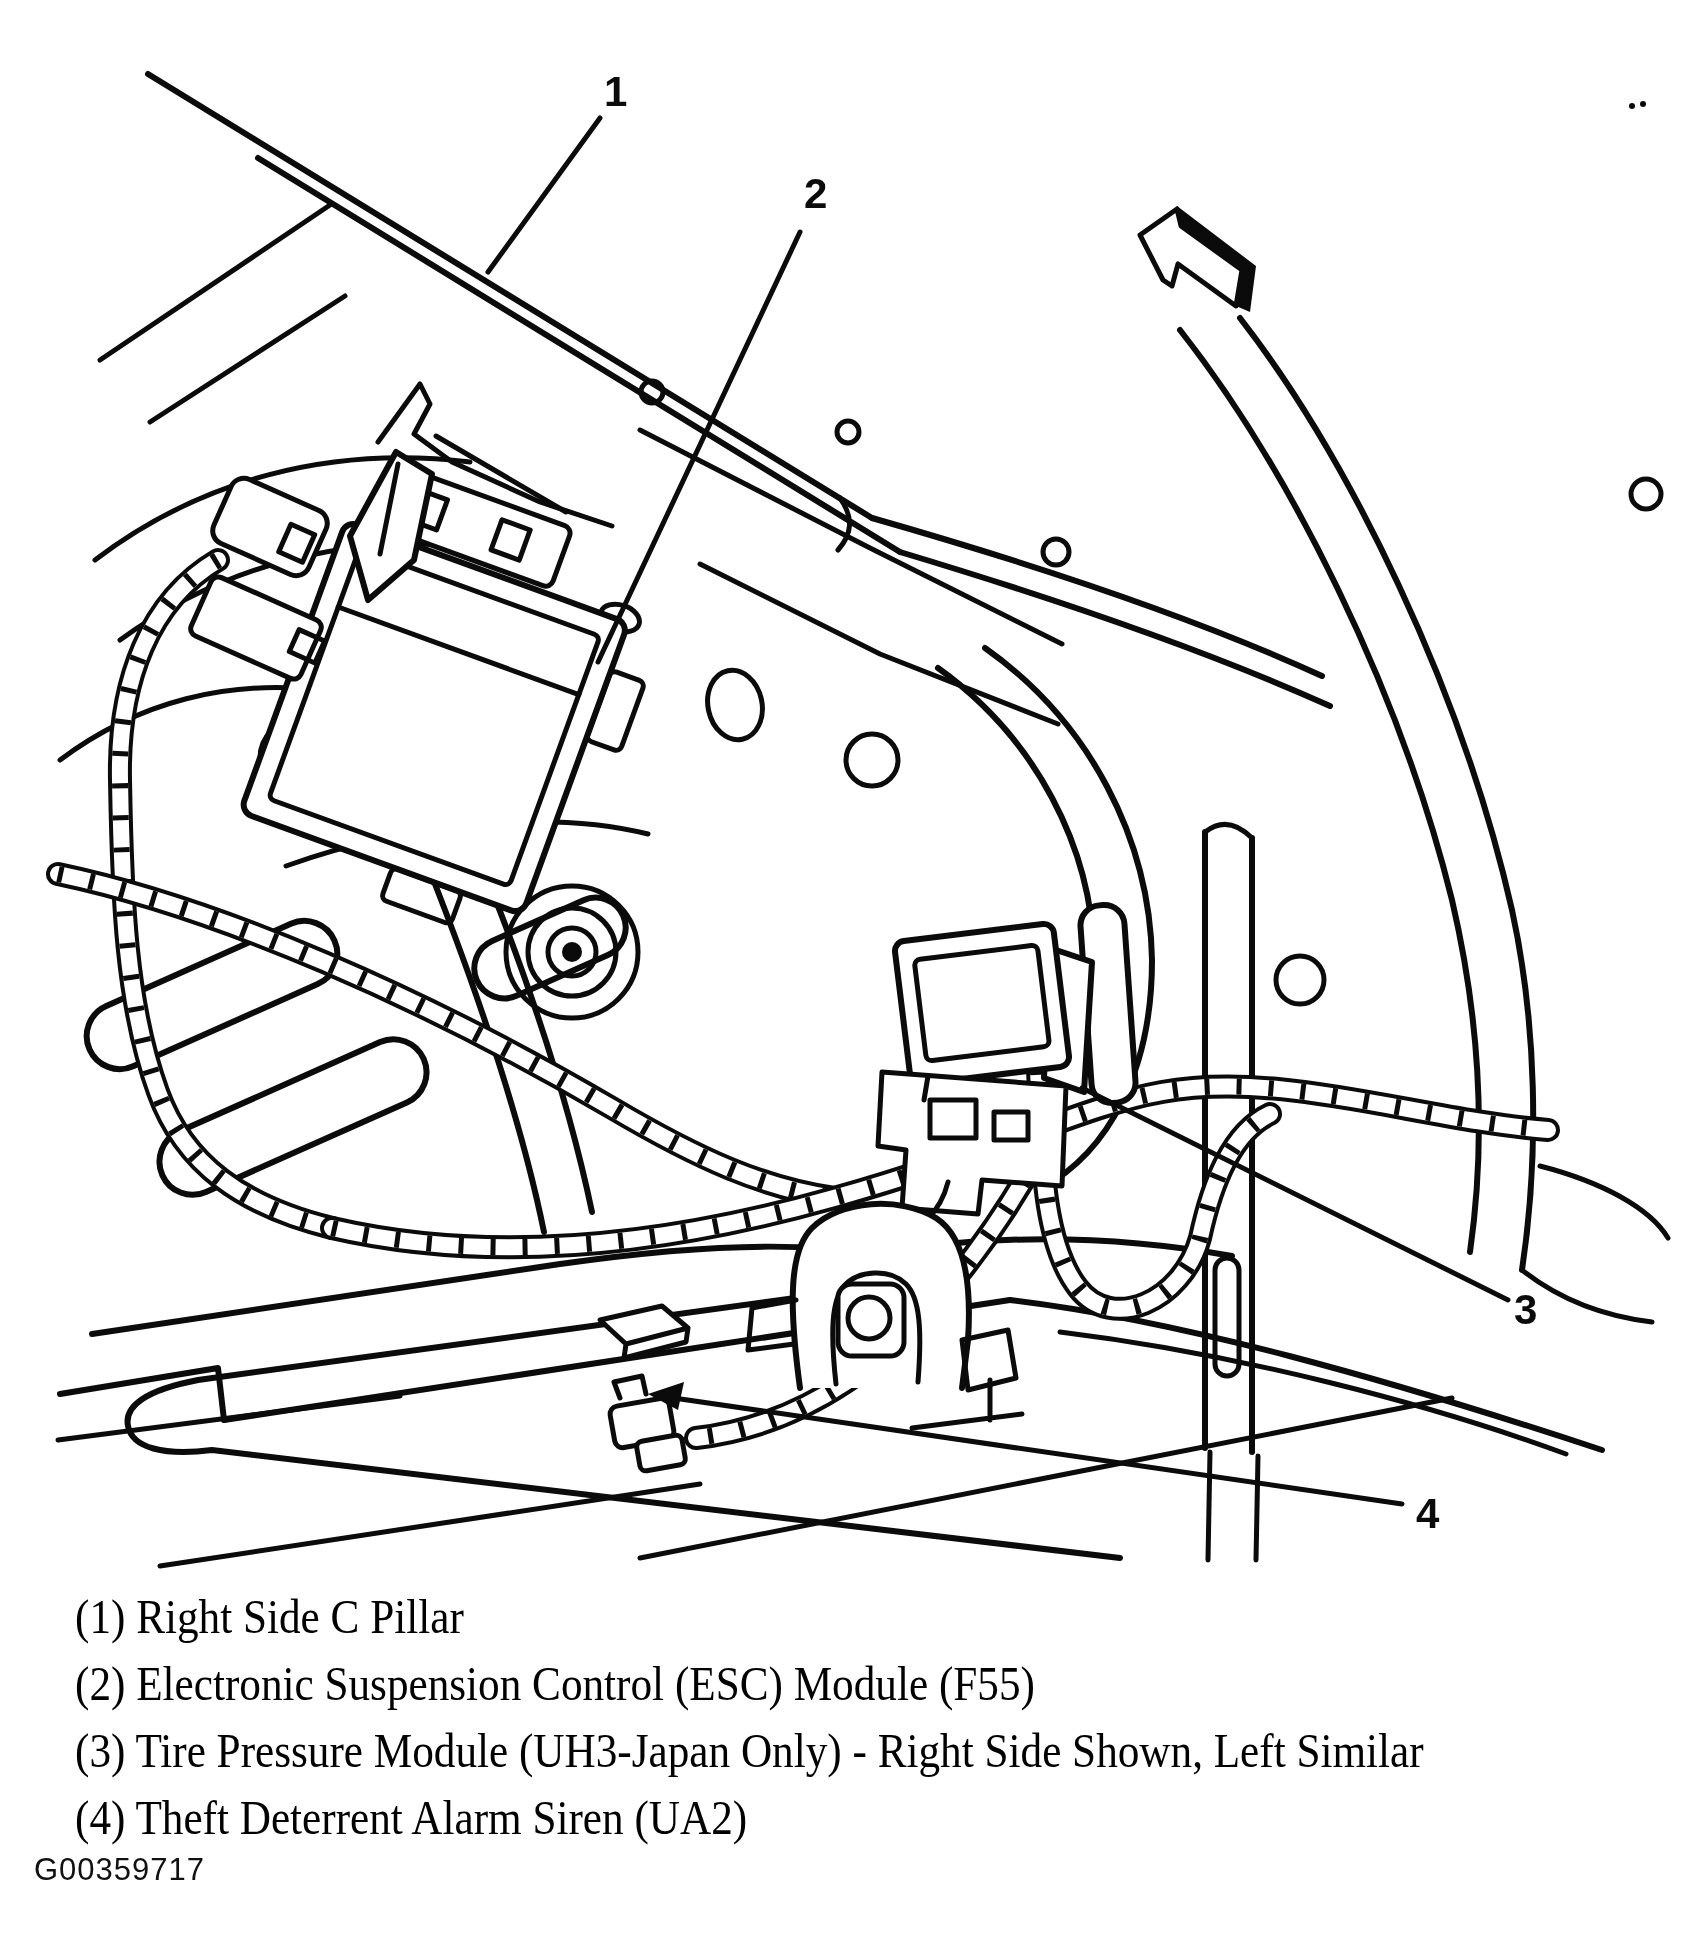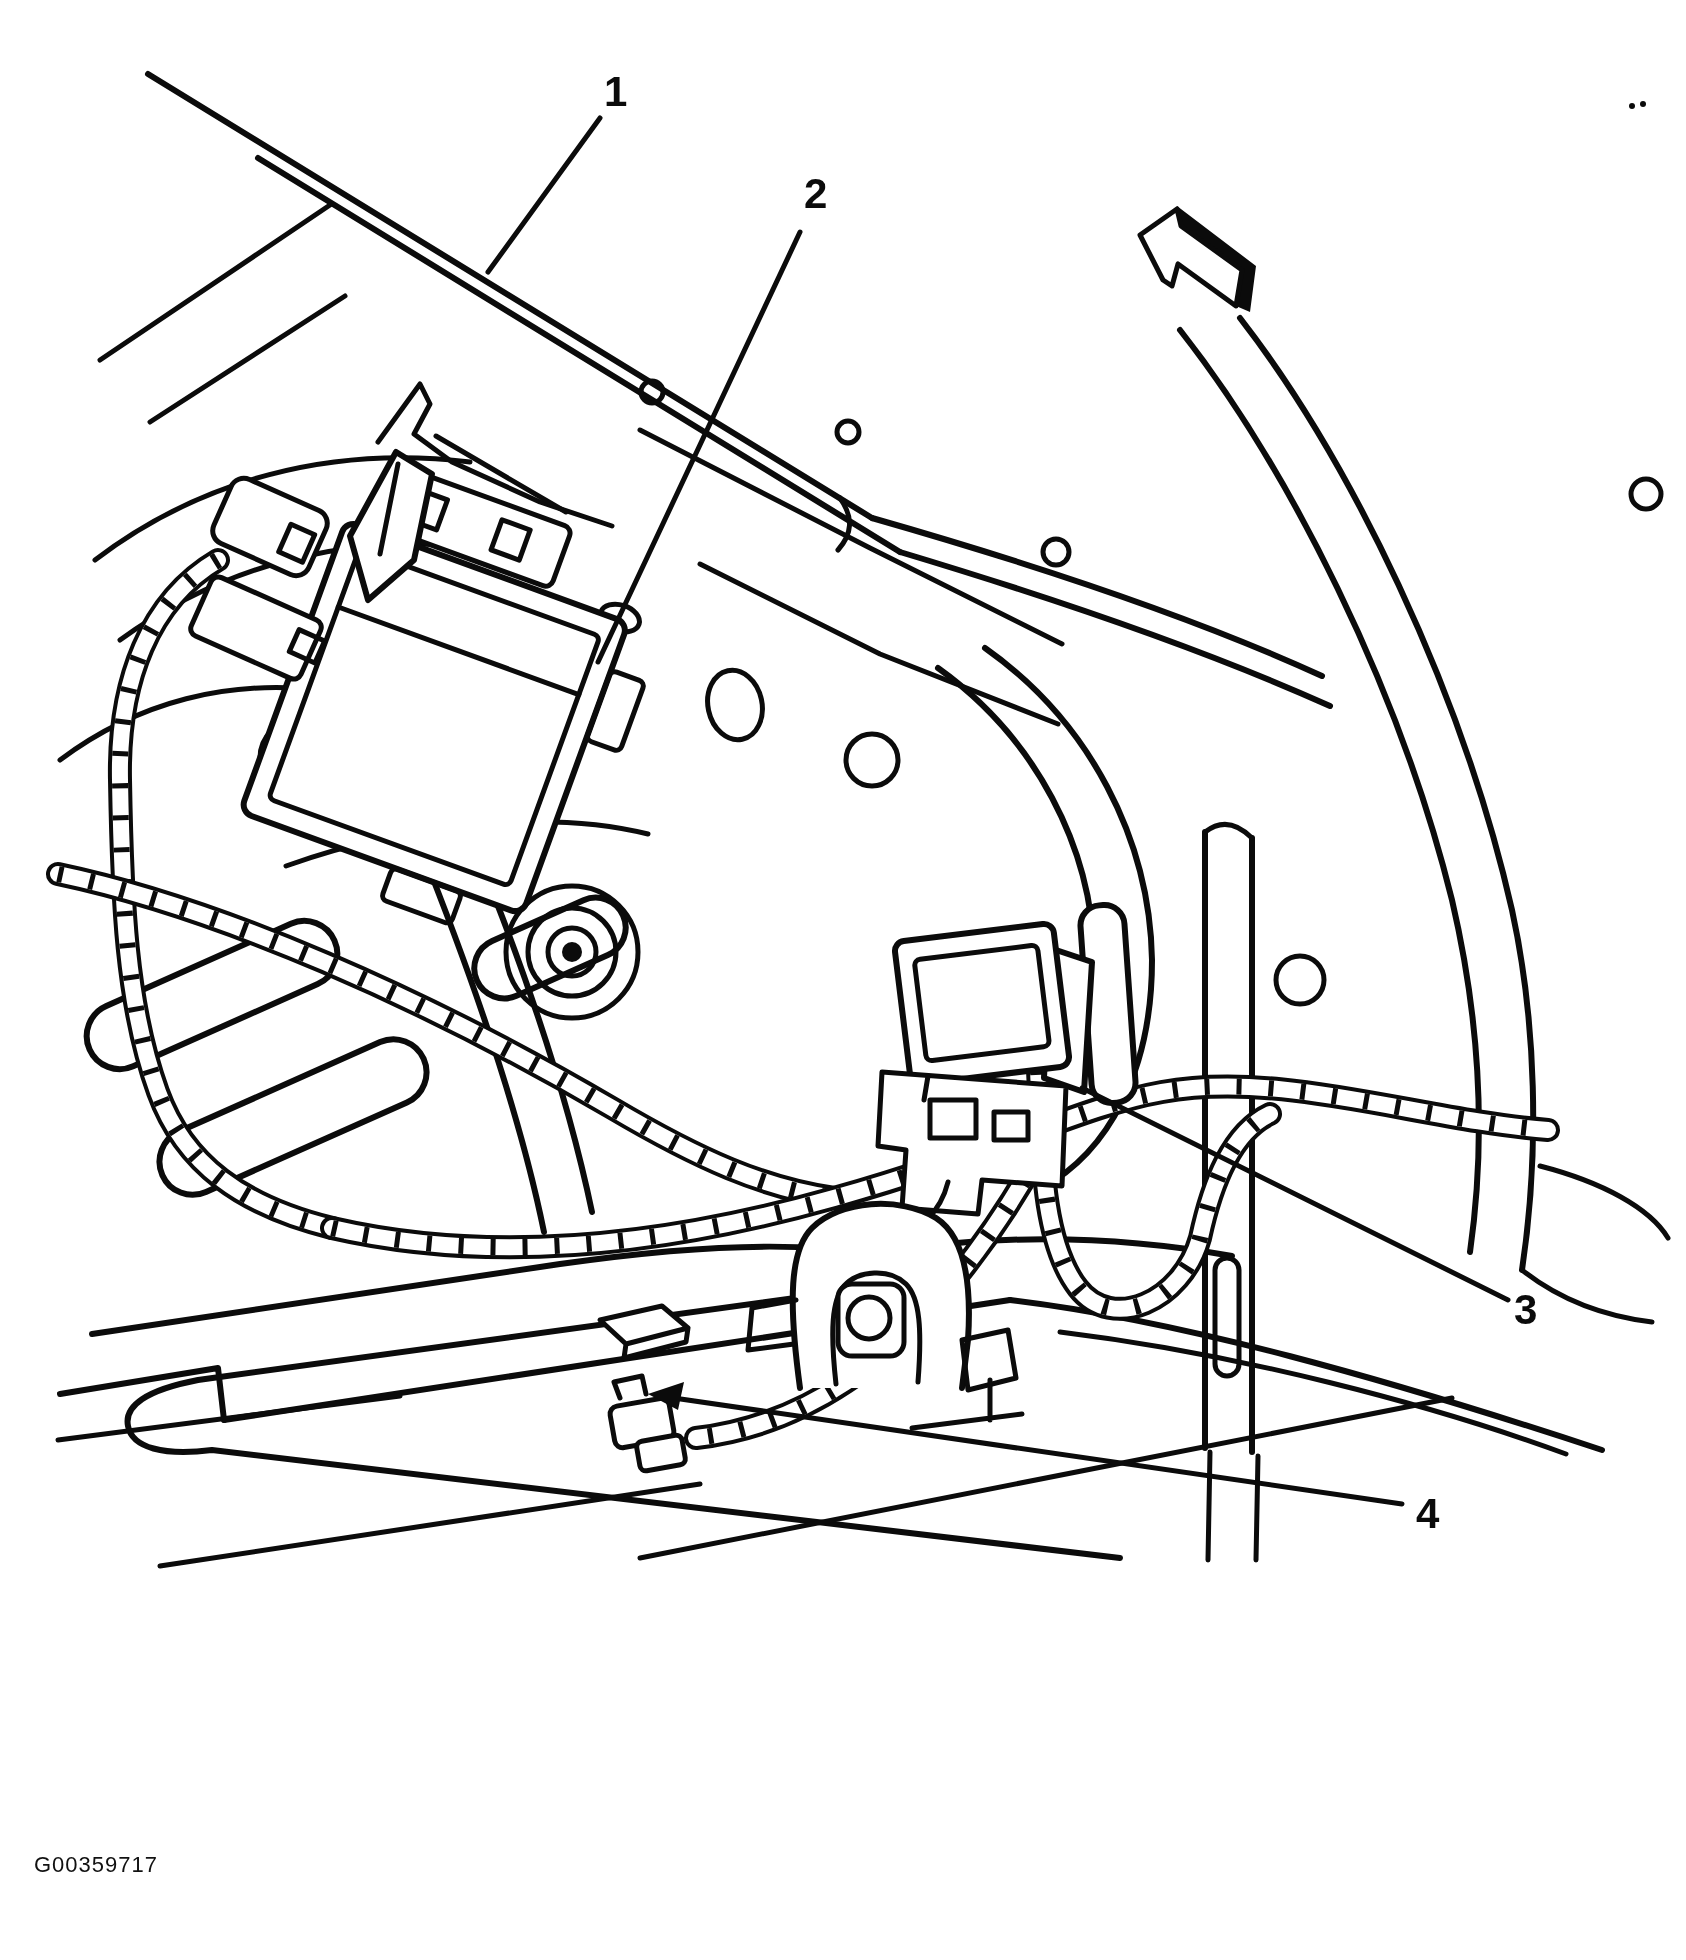--- a/index.html
+++ b/index.html
@@ -13,21 +13,21 @@
   .solid{fill:#0b0b0b;stroke:none;}
   .lo{stroke:#0b0b0b;stroke-width:24;fill:none;stroke-linecap:round;}
   .li{stroke:#ffffff;stroke-width:16;fill:none;stroke-linecap:round;}
   .ld{stroke:#0b0b0b;stroke-width:16;fill:none;stroke-linecap:butt;stroke-dasharray:5 27;}
   .leader{stroke:#0b0b0b;stroke-width:5;fill:none;stroke-linecap:round;}
   .callout-num{font-family:"Liberation Sans",sans-serif;font-size:42px;font-weight:700;fill:#0b0b0b;}
   .legend{position:absolute;left:75px;top:1583px;}
   .legend-line{font-size:48px;line-height:67px;white-space:nowrap;transform:scaleX(0.9);
                transform-origin:left center;letter-spacing:0px;}
   .figure-code{position:absolute;left:34px;top:1852px;font-family:"Liberation Sans",sans-serif;
-               font-size:22px;letter-spacing:1px;color:#111;}
+               font-size:31px;letter-spacing:1px;color:#111;}
 </style>
 </head>
 <body>
 
 <div class="page">
 
   <svg class="art" width="1686" height="1960" viewBox="0 0 1686 1960">
 
     <g>
       <path class="ln" d="M 148 74 L 872 518"></path>
@@ -196,15 +196,21 @@
       <path class="leader" d="M 1402 1504 L 660 1396"></path>
       <path class="solid" d="M 648 1394 L 684 1382 L 678 1410 Z"></path>
     </g>
 
     <text class="callout-num" x="604" y="106">1</text>
     <text class="callout-num" x="804" y="208">2</text>
     <text class="callout-num" x="1514" y="1324">3</text>
     <text class="callout-num" x="1416" y="1528">4</text>
   </svg>
 
+  <div class="legend">
+    <div class="legend-line">(1) Right Side C Pillar</div>
+    <div class="legend-line">(2) Electronic Suspension Control (ESC) Module (F55)</div>
+    <div class="legend-line">(3) Tire Pressure Module (UH3-Japan Only) - Right Side Shown, Left Similar</div>
+    <div class="legend-line">(4) Theft Deterrent Alarm Siren (UA2)</div>
+  </div>
 
   <div class="figure-code">G00359717</div>
 </div>
 
 </body></html>

